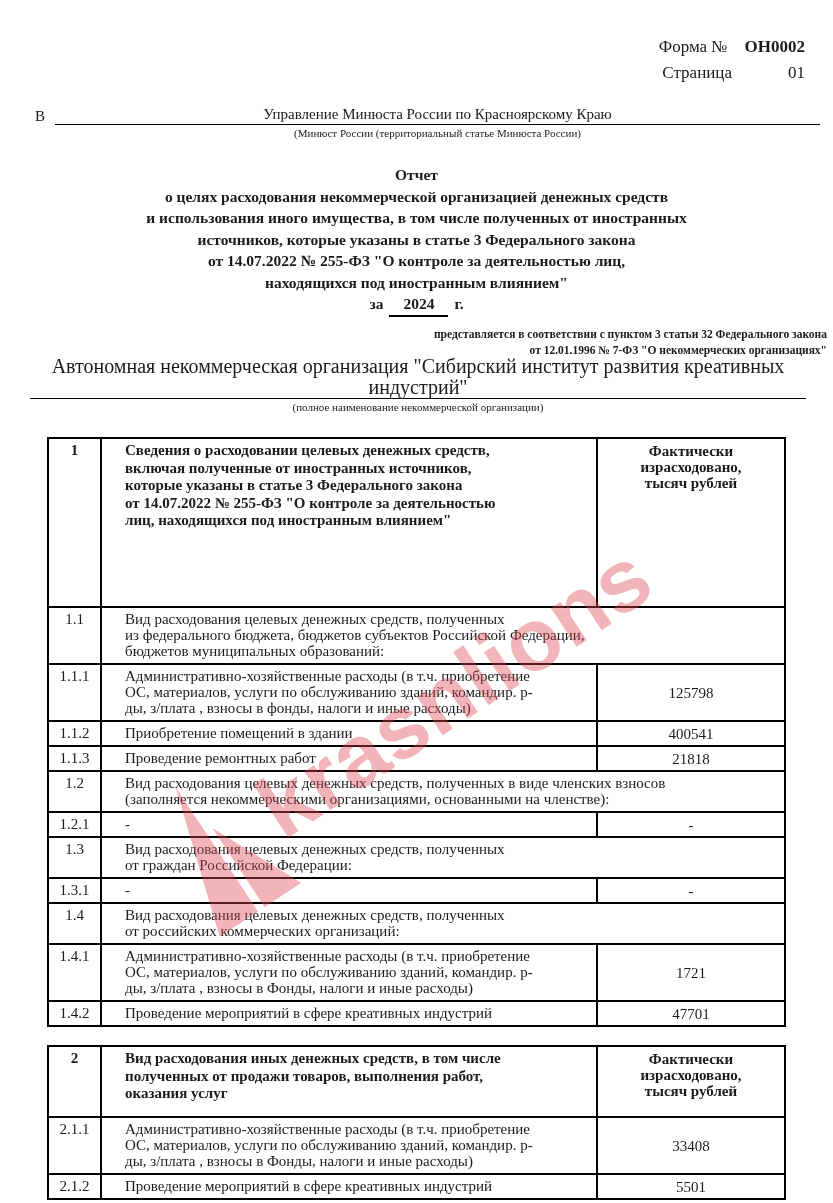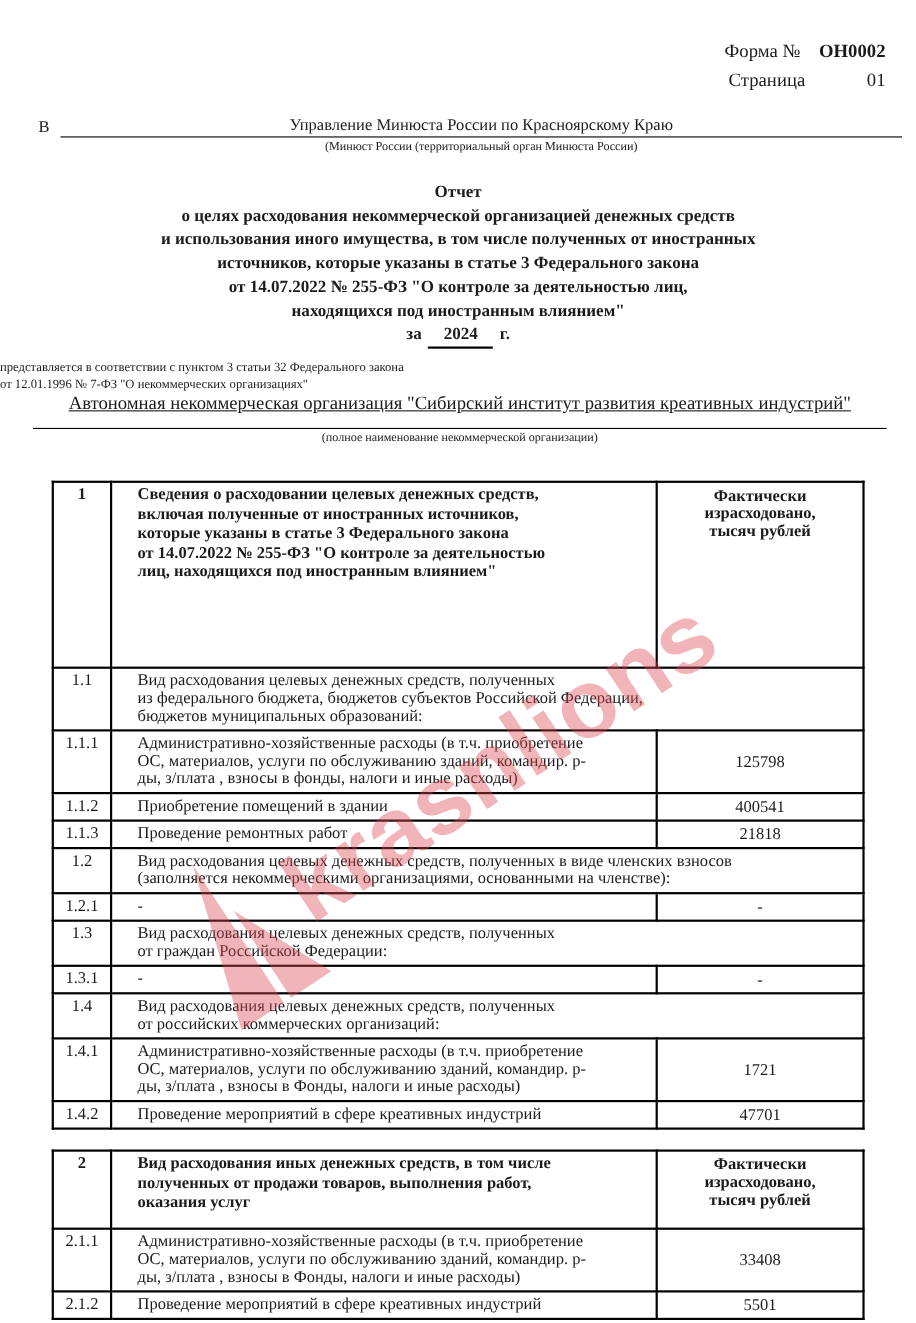--- a/index.html
+++ b/index.html
@@ -20,24 +20,24 @@
   .addressee-prefix { flex:0 0 20px; }
   .authority { flex:1; text-align:center; border-bottom:1.5px solid #000; padding-bottom:1px; }
   .authority-hint { margin-left:20px; text-align:center; font-size:11px; margin-top:2px; }
 
   
   .title-block { position:absolute; top:164px; left:0; width:833px; text-align:center;
     font-weight:bold; font-size:15.5px; line-height:21.5px; }
   .year-line { margin-top:0; }
   .year-value { display:inline-block; padding:0 14px; border-bottom:2px solid #000; margin:0 6px; }
 
-  .legal-basis { position:absolute; top:327px; left:0; width:827px; text-align:left; font-size:11.5px; line-height:15.5px; }
+  .legal-basis { position:absolute; top:327px; left:0; width:827px; text-align:right; font-size:11.5px; line-height:15.5px;font-weight:bold; }
 
   .org-block { position:absolute; top:356px; left:30px; width:776px; text-align:center; }
-  .org-name { font-size:17px; line-height:21px; border-bottom:1.5px solid #000; padding-bottom:12px;text-decoration:underline; }
+  .org-name { font-size:20px; line-height:21px; border-bottom:1.5px solid #000; padding-bottom:0; }
   .org-hint { font-size:11px; margin-top:2px; }
 
   
   table.report { position:absolute; left:47px; width:739px; border-collapse:collapse; table-layout:fixed;
     font-size:15px; line-height:16px; }
   #table1 { top:437px; }
   #table2 { top:1045px; }
   table.report td { border:2px solid #000; }
   td.cell-num { width:47px; text-align:center; vertical-align:top; padding:3px 2px 3px 2px; }
   td.cell-desc { vertical-align:top; padding:3px 6px 4px 23px; white-space:pre-line; }
@@ -62,21 +62,21 @@
   <div class="form-header">
     <div><span>Форма №</span><span class="sp1"></span><span class="bold">ОН0002</span></div>
     <div><span>Страница</span><span class="sp2"></span><span>01</span></div>
   </div>
 
   <div class="addressee">
     <div class="addressee-row">
       <span class="addressee-prefix">В</span>
       <div class="authority">Управление Минюста России по Красноярскому Краю</div>
     </div>
-    <div class="authority-hint">(Минюст России (территориальный орган Минюста России)</div>
+    <div class="authority-hint">(Минюст России (территориальный статье Минюста России)</div>
   </div>
 
   <div class="title-block">
     <div>Отчет</div>
     <div>о целях расходования некоммерческой организацией денежных средств</div>
     <div>и использования иного имущества, в том числе полученных от иностранных</div>
     <div>источников, которые указаны в статье 3 Федерального закона</div>
     <div>от 14.07.2022 № 255-ФЗ "О контроле за деятельностью лиц,</div>
     <div>находящихся под иностранным влиянием"</div>
     <div class="year-line"><span>за</span><span class="year-value">2024</span><span>г.</span></div>

